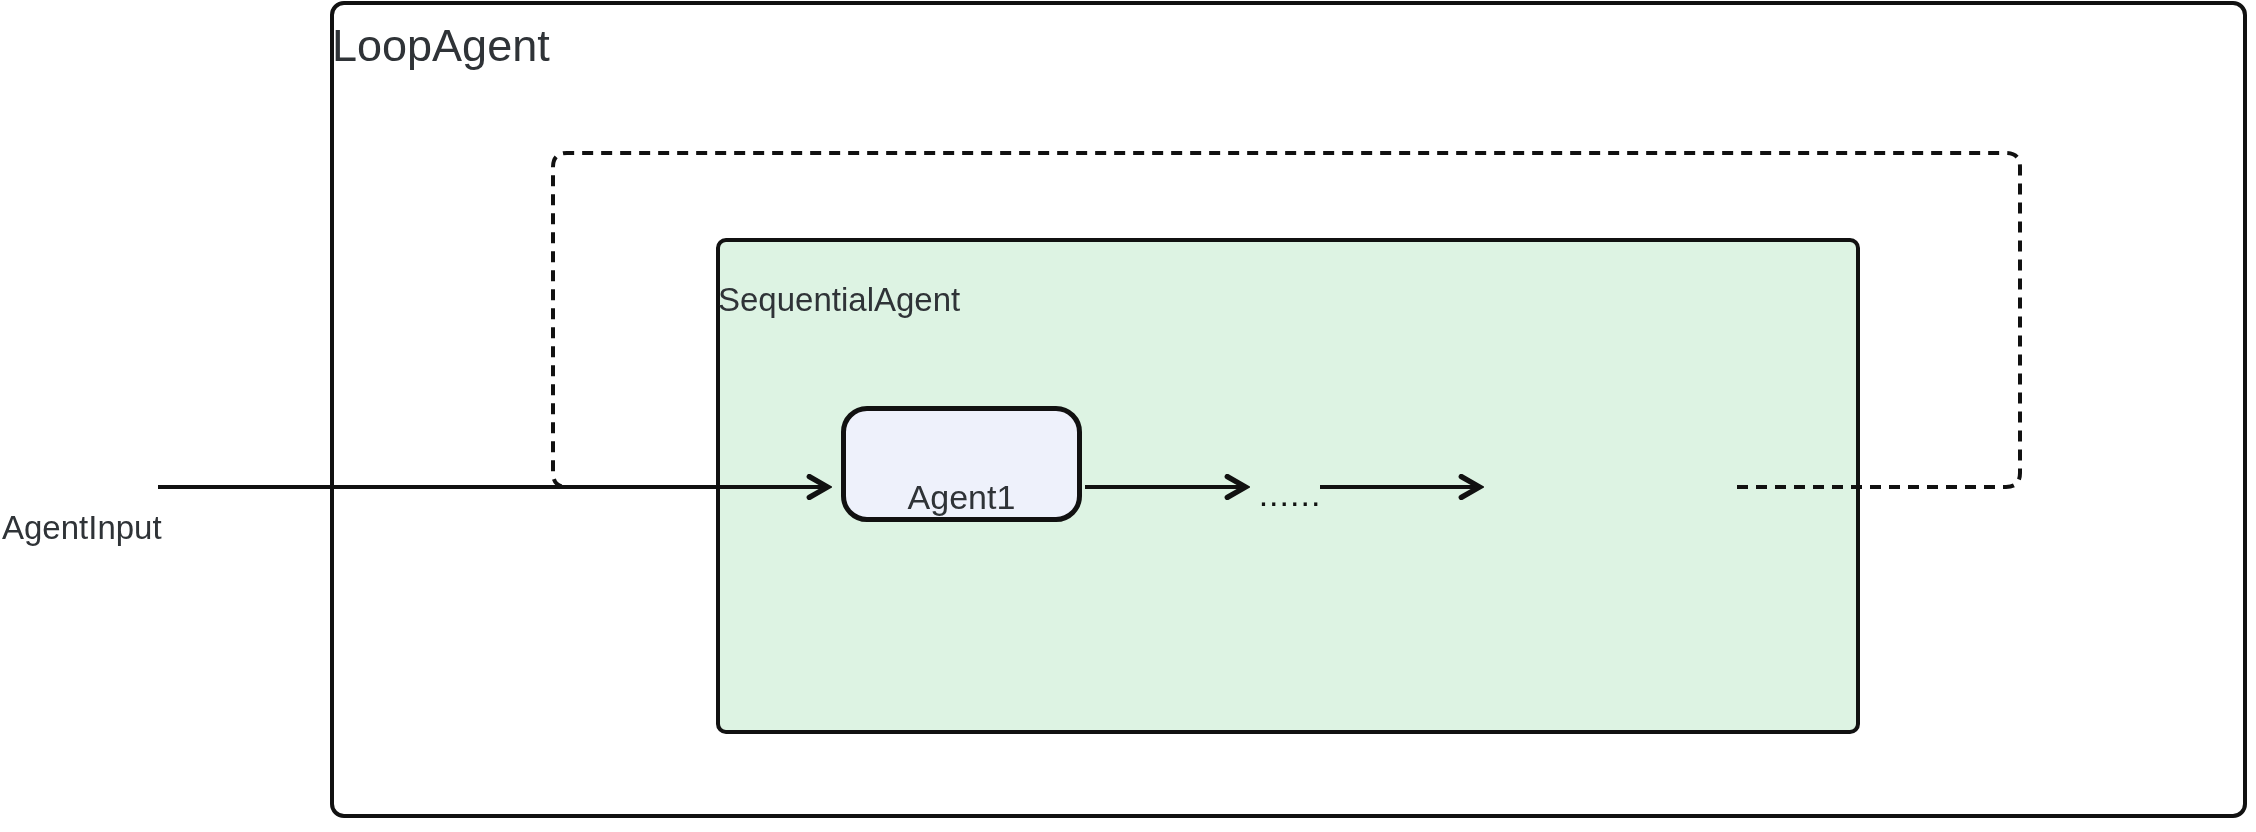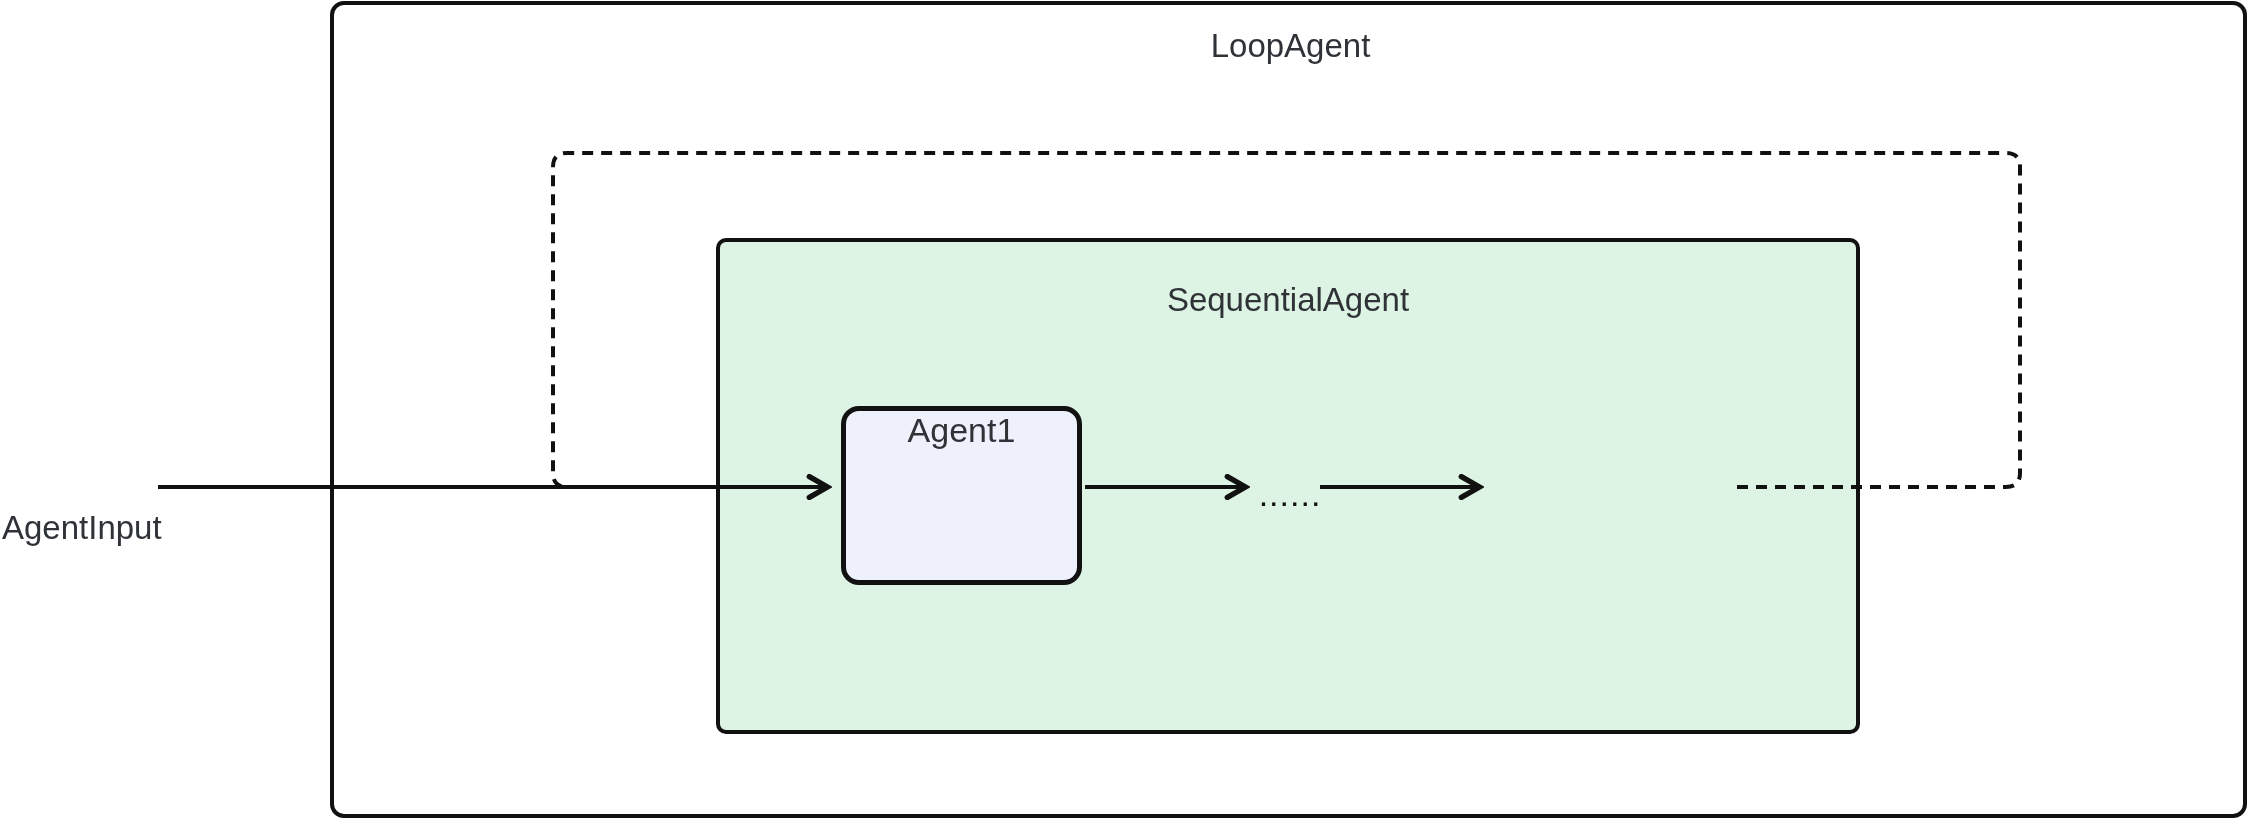--- a/index.html
+++ b/index.html
@@ -33,56 +33,56 @@
     border: 4px solid #111111;
     border-radius: 14px;
     box-sizing: border-box;
     background: #ffffff;
   }
   .outer-label {
     position: absolute;
     left: 332px;
     top: 26px;
     width: 1917px;
-    text-align: center;
-    font-size: 33px;
+    text-align: left;
+    font-size: 45px;
     line-height: 40px;
     color: #2f3337;
   }
   .cluster-box {
     position: absolute;
     left: 716px;
     top: 238px;
     width: 1144px;
     height: 496px;
     background: #ddf3e3;
     border: 4px solid #111111;
     border-radius: 10px;
     box-sizing: border-box;
   }
   .cluster-label {
     position: absolute;
     left: 718px;
     top: 280px;
     width: 1140px;
-    text-align: center;
+    text-align: left;
     font-size: 33px;
     line-height: 40px;
     color: #2f3337;
   }
   .node {
     position: absolute;
     top: 406px;
-    height: 179px;
+    height: 116px;
     background: #eef1fb;
     border: 5px solid #111111;
-    border-radius: 18px;
+    border-radius: 26px;
     box-sizing: border-box;
     display: flex;
-    align-items: flex-start;
+    align-items: flex-end;
     justify-content: center;
     font-size: 34px;
     color: #2f3337;
   }
   .node-agent1 {
     left: 841px;
     width: 241px;
   }
   .node-agentn {
     left: 1495px;

